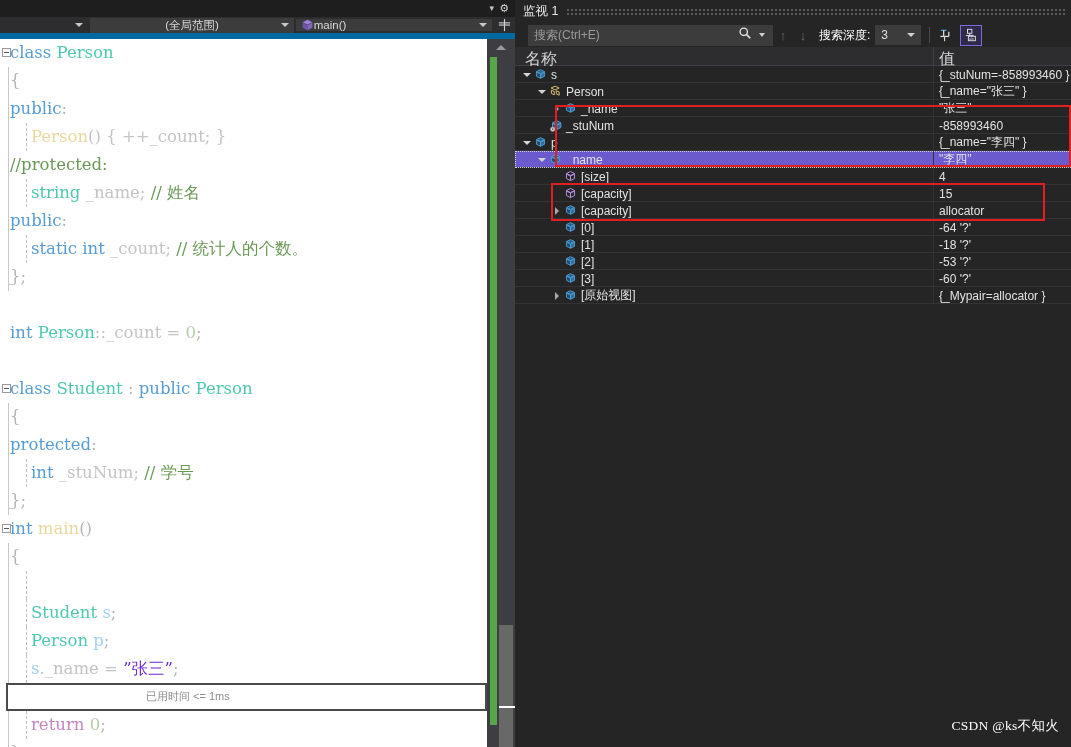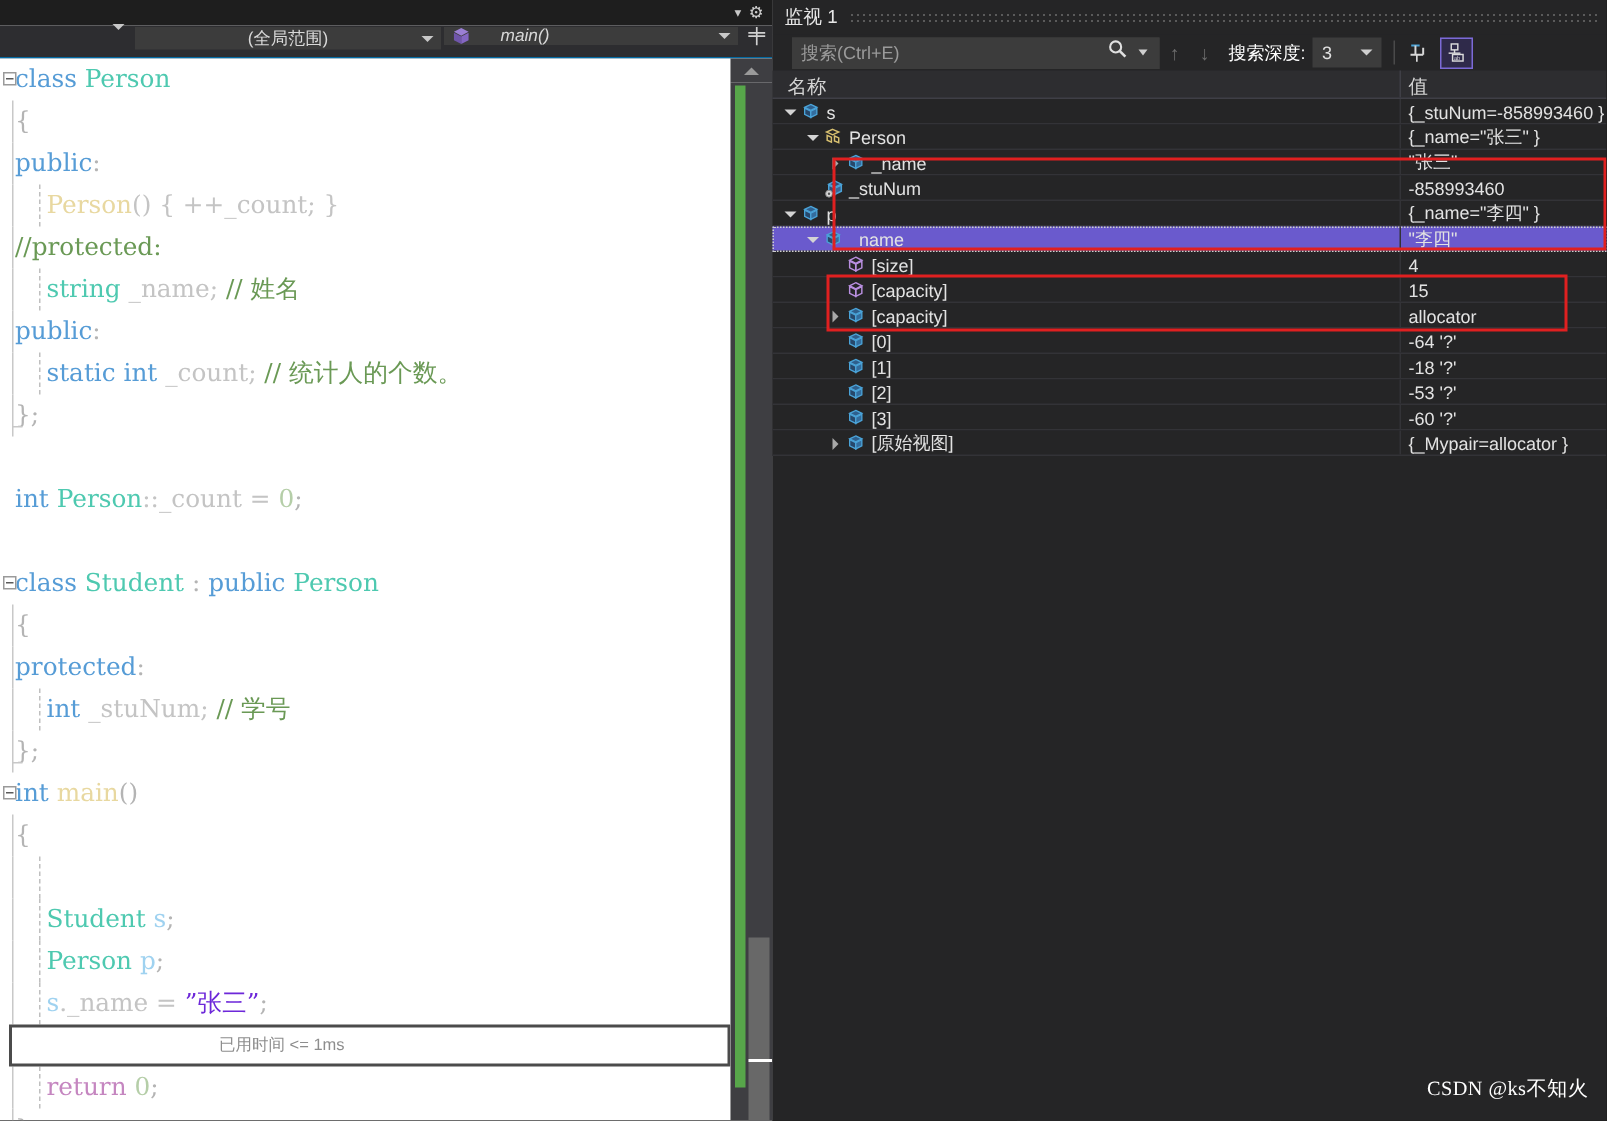--- a/index.html
+++ b/index.html
@@ -22,39 +22,39 @@
     position: absolute; left:0; top:0; width: 515px; height: 17px;
     background: #1e1e1e;
     display: flex; align-items: center; justify-content: flex-end;
   }
   #editor-topstrip .tsbtn { color:#c8c8c8; font-size: 9px; line-height: 1; padding: 0 5px; }
   #editor-topstrip .gear { font-size: 11px; padding-right: 6px; color:#d0d0d0;}
 
   
   #nav-bar {
     position: absolute; left: 0; top: 17px; width: 515px; height: 22px;
-    background: #2d2d30; display: flex; align-items: flex-start;
-    border-bottom: 1px solid #0369a1;
+    background: #2d2d30; display: flex; align-items: center;
+    border-bottom: 6px solid #0369a1;
   }
   .nav-combo {
     background: #3c3c3c; margin: 1px 1px 1px 1px;
     display: flex; align-items: center; position: relative;
     color: #d8d8d8; font-size: 11.5px;
   }
   .nav-combo .label { padding-left: 7px; white-space: nowrap; overflow: hidden; }
   .nav-combo .arrow {
     position: absolute; right: 5px; top: 50%; transform: translateY(-50%);
     width: 0; height: 0; border-left: 4px solid transparent;
     border-right: 4px solid transparent; border-top: 4px solid #c8c8c8;
   }
   #nav-combo-scope { width: 88px; }
   #nav-combo-global { width: 205px; justify-content: center; }
   #nav-combo-global .label { padding-left: 0; }
   #nav-combo-func { width: 198px; }
-  #nav-combo-func .label { padding-left: 38px; font-style: italic; }
+  #nav-combo-func .label { padding-left: 18px; }
   .cube-icon-purple {
     position: absolute; left: 5px; top: 50%; transform: translateY(-50%);
     width: 13px; height: 13px;
   }
   #nav-split {
     width: 22px; display:flex; align-items:center; justify-content:center;
     color:#d8d8d8; font-size: 13px;
   }
 
   
@@ -167,21 +167,21 @@
     border-top:4px solid #cfcfcf;
   }
   #tb-sep { width:1px; height:16px; background:#4a4a4a; margin-left:8px; }
   .tb-icon { width:22px; height:21px; margin-left:4px; display:flex; align-items:center; justify-content:center; }
   #tb-icon-raw { border:1px solid #7c6ad6; background:#2f2a4a; }
 
   
   #watch-grid { position:absolute; left:0; top:47px; width:556px; bottom:0; background:#252526; }
   #grid-header {
     position:relative; height: 19px; background:#2d2d30;
-    border-bottom:1px solid #3f3f46; color:#d4d4d4; font-size:13px;
+    border-bottom:1px solid #3f3f46; color:#d4d4d4; font-size:16px;
   }
   #grid-header .hname { position:absolute; left: 10px; top: 2px; }
   #grid-header .hval  { position:absolute; left: 424px; top: 2px; }
   #grid-header .hsplit{ position:absolute; left: 418px; top:0; bottom:0; width:1px; background:#3f3f46; }
 
   .row {
     position: relative; height: 17px; border-bottom: 1px solid #333337;
     font-size: 12px; color:#e2e2e2; background:#252526;
   }
   .row.sel { background:#6a5acd; }

